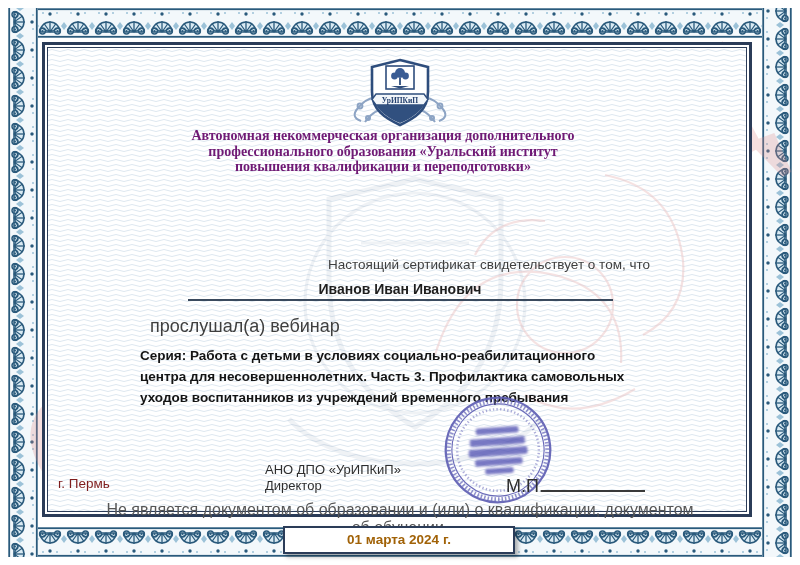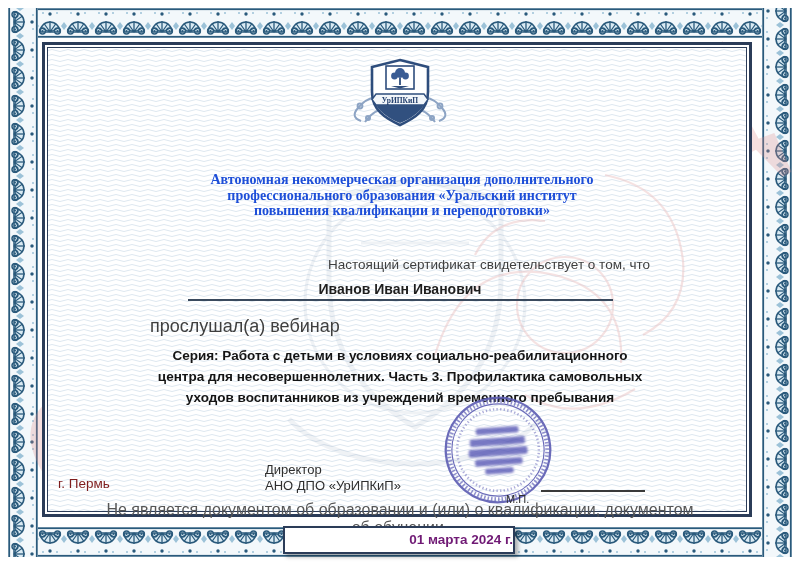--- a/index.html
+++ b/index.html
@@ -27,48 +27,48 @@
   .pink-swirls{position:absolute;left:360px;top:90px;z-index:0;opacity:.5;}
   .watermark{
     position:absolute;left:-105px;top:192px;width:1000px;z-index:1;
     font-family:"Liberation Serif",serif;font-weight:bold;font-size:170px;
     line-height:170px;text-align:center;color:rgba(221,141,141,0.28);
     transform:rotate(-28deg);letter-spacing:6px;white-space:nowrap;
   }
   .content{position:absolute;left:0;top:0;width:100%;height:100%;z-index:3;}
   .logo{position:absolute;left:330px;top:54px;}
   .org{
-    position:absolute;left:102px;top:128px;width:600px;text-align:center;
+    position:absolute;left:83px;top:128px;width:600px;text-align:center;
     font-family:"Liberation Serif",serif;font-weight:bold;font-size:14px;
-    line-height:15.5px;color:#1d4ed8;margin-top:44px;
+    line-height:15.5px;color:#701a75;
   }
   .title{
     position:absolute;left:50px;top:176px;width:700px;text-align:center;
     font-family:"Liberation Serif",serif;font-weight:bold;font-size:70px;
     line-height:70px;letter-spacing:9px;padding-left:9px;box-sizing:border-box;
     color:#3c4d63;white-space:nowrap;
   }
   .statement{position:absolute;left:150px;top:257px;width:500px;text-align:right;font-size:13.5px;color:#3f3f3f;}
   .recipient{position:absolute;left:150px;top:281px;width:500px;text-align:center;font-size:14px;font-weight:bold;color:#1e1e1e;}
   .name-line{position:absolute;left:188px;top:299px;width:425px;height:2px;background:#3a4a5e;}
   .action{position:absolute;left:150px;top:316px;width:500px;text-align:left;font-size:18px;color:#3f3f3f;}
   .webinar{
-    position:absolute;left:140px;top:345px;width:520px;text-align:center;
+    position:absolute;left:140px;top:345px;width:520px;text-align:left;
     font-size:13.5px;font-weight:bold;line-height:21px;color:#141414;
   }
   .stamp{position:absolute;left:441px;top:393px;opacity:.92;}
   .director{position:absolute;left:265px;top:462px;font-size:13px;line-height:16px;color:#2e2e2e;}
   .city{position:absolute;left:58px;top:476px;font-size:13.5px;color:#7f1d1d;}
-  .seal-label{position:absolute;left:506px;top:493px;font-size:11px;color:#2e2e2e;}
+  .seal-label{position:absolute;left:506px;top:476px;font-size:18px;color:#2e2e2e;}
   .sig-line{position:absolute;left:541px;top:490px;width:104px;height:2px;background:#3a3a3a;}
   .disclaimer{position:absolute;left:100px;top:501px;width:600px;text-align:center;font-size:16px;color:#565656;}
   .date-box{
     position:absolute;left:283px;top:526px;width:232px;height:28px;z-index:5;
     background:#ffffff;border:2px solid #2b3c58;box-sizing:border-box;
-    text-align:right;font-size:13.5px;font-weight:bold;color:#701a75;
+    text-align:center;font-size:13.5px;font-weight:bold;color:#a16207;
     line-height:24px;box-shadow:3px 3px 4px rgba(0,0,0,.3);
   }
 </style>
 </head>
 <body>
 
 <div class="cert">
 
   <svg class="band band-top" width="784" height="30">
     <defs>
@@ -193,22 +193,22 @@
       <g filter="url(#blr)" fill="#4d4db0" opacity="0.82" transform="rotate(-4 60 60)">
         <rect x="38" y="36" width="45" height="7" rx="2"></rect>
         <rect x="31" y="47" width="58" height="8" rx="2"></rect>
         <rect x="29" y="58" width="62" height="8" rx="2"></rect>
         <rect x="35" y="69" width="50" height="7" rx="2"></rect>
         <rect x="45" y="79" width="30" height="6" rx="2"></rect>
       </g>
     </svg>
 
     <div class="director">
+      <div>АНО ДПО «УрИПКиП»</div>
       <div>Директор</div>
-      <div>АНО ДПО «УрИПКиП»</div>
     </div>
 
     <div class="city">г. Пермь</div>
 
     <div class="seal-label">М.П.</div>
     <div class="sig-line"></div>
 
     <div class="disclaimer">Не является документом об образовании и (или) о квалификации, документом об обучении.</div>
 
     <div class="date-box">01 марта 2024 г.</div>

